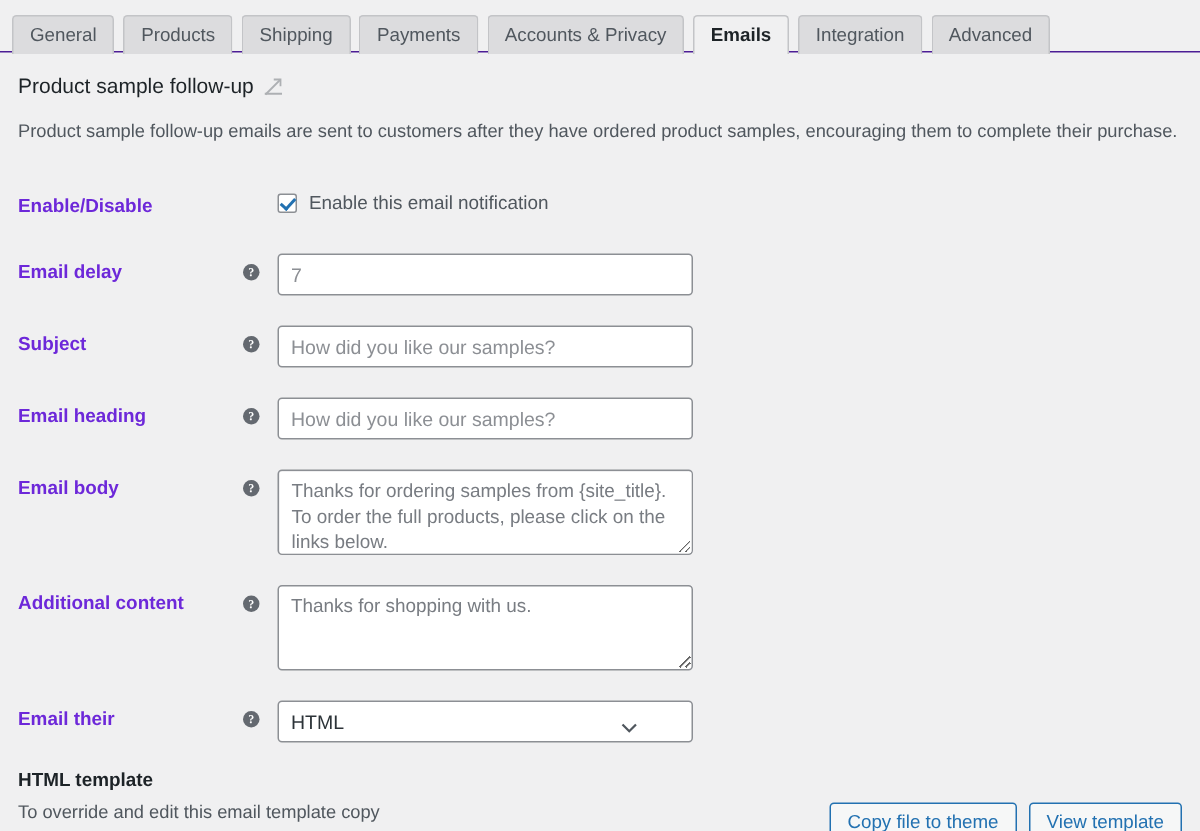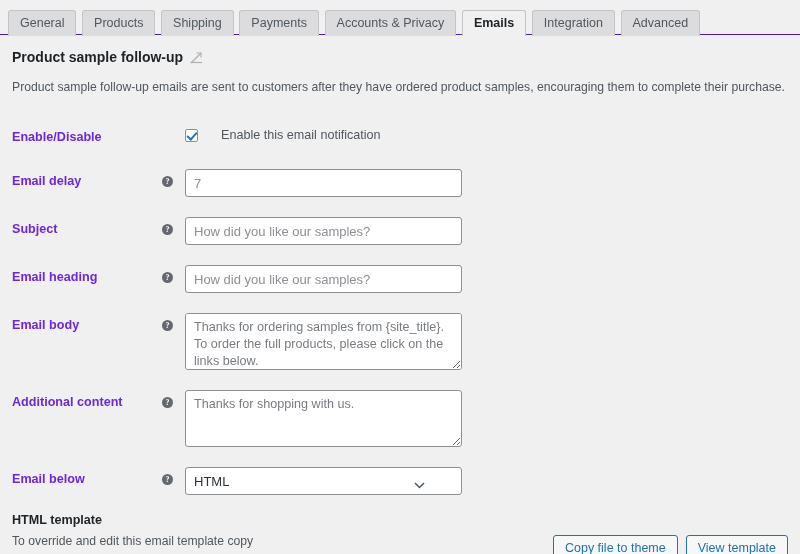--- a/index.html
+++ b/index.html
@@ -50,21 +50,21 @@
   }
 
   
   .page-wrap { padding: 0 12px; }
   .section-title {
     display: flex;
     align-items: center;
     gap: 7px;
     margin: 13px 0 0 0;
     font-size: 14px;
-    font-weight: bold;
+    font-weight: normal;
     color: #1d2327;
     line-height: 18px;
   }
   .ext-link-icon {
     display: inline-block;
     width: 13px; height: 13px;
     position: relative;
     opacity: .55;
     cursor: pointer;
   }
@@ -158,21 +158,21 @@
     -webkit-appearance: none;
     outline: none;
     cursor: pointer;
   }
   .sel-arrow {
     position: absolute;
     right: 9px; top: 10px;
     pointer-events: none;
   }
 
-  .check-row { display: flex; align-items: center; padding-top: 3px; gap: 15px; }
+  .check-row { display: flex; align-items: center; padding-top: 3px; }
   input[type="checkbox"].cb {
     appearance: none; -webkit-appearance: none;
     width: 13px; height: 13px; margin: 0 8px 0 0;
     border: 1px solid #8c8f94;
     border-radius: 2px;
     background: #fff;
     position: relative;
     cursor: pointer;
     flex: 0 0 auto;
   }
@@ -312,21 +312,21 @@
         <td class="label-cell">Additional content</td>
         <td class="field-cell">
           <div class="field-inner">
             <span class="help-tip">?</span>
             <textarea class="ta extra" placeholder="Thanks for shopping with us." style=""></textarea>
           </div>
         </td>
       </tr>
 
       <tr class="form-row">
-        <td class="label-cell">Email below</td>
+        <td class="label-cell">Email their</td>
         <td class="field-cell">
           <div class="field-inner">
             <span class="help-tip">?</span>
             <div class="select-wrap">
               <select class="sel">
                 <option>HTML</option>
               </select>
               <span class="sel-arrow">
                 <svg width="11" height="7" viewBox="0 0 11 7" fill="none" stroke="#50575e" stroke-width="1.5">
                   <path d="M1 1 L5.5 5.5 L10 1"></path>

